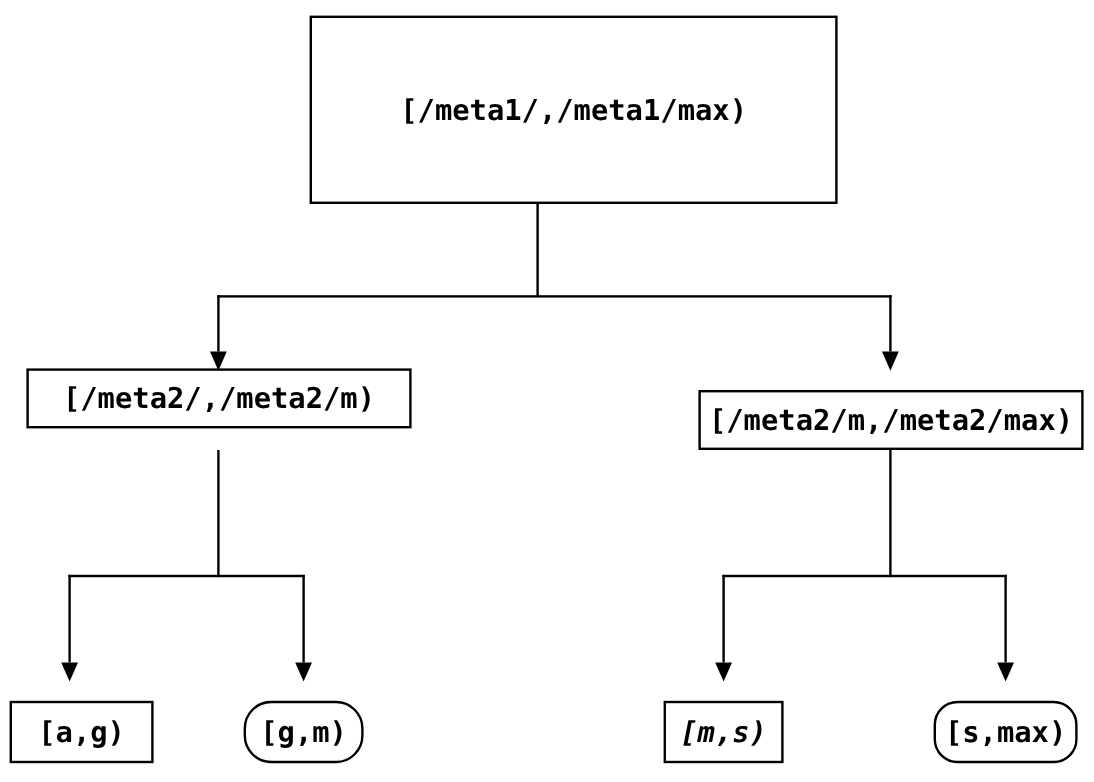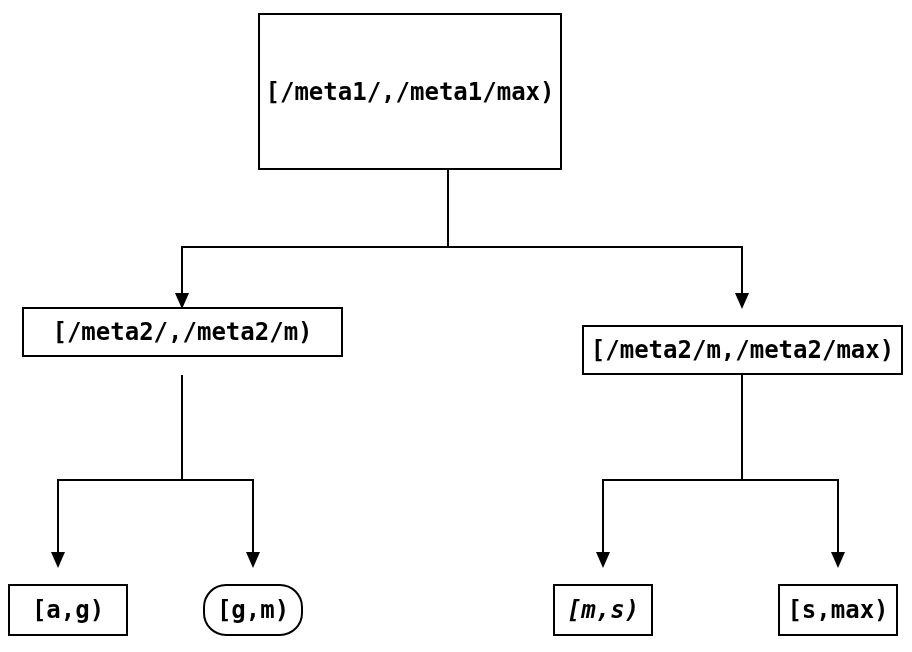--- a/index.html
+++ b/index.html
@@ -35,41 +35,41 @@
     border-left: 7px solid transparent;
     border-right: 7px solid transparent;
     border-top: 16px solid #000000;
   }
 </style>
 </head>
 <body>
 
 <div class="canvas">
 
-  <div class="node" style="left:258px; top:13px; width:304px; height:157px;">
+  <div class="node" style="left:258px; top:13px; width:440px; height:157px;">
     <span>[/meta1/,/meta1/max)</span>
   </div>
 
   <div class="node" style="left:22px; top:307px; width:321px; height:50px;">
     <span>[/meta2/,/meta2/m)</span>
   </div>
   <div class="node" style="left:582px; top:325px; width:321px; height:50px;">
     <span>[/meta2/m,/meta2/max)</span>
   </div>
 
   <div class="node" style="left:8px; top:584px; width:120px; height:52px;">
     <span>[a,g)</span>
   </div>
   <div class="node" style="left:203px; top:584px; width:100px; height:52px;border-radius:23px;">
     <span>[g,m)</span>
   </div>
   <div class="node" style="left:553px; top:584px; width:100px; height:52px;font-style:italic;">
     <span>[m,s)</span>
   </div>
-  <div class="node" style="left:778px; top:584px; width:120px; height:52px;">
+  <div class="node" style="left:778px; top:584px; width:120px; height:52px;border-radius:20px;">
     <span>[s,max)</span>
   </div>
 
   <div class="edge" style="left:447px; top:170px; width:2px; height:77px;"></div>
   <div class="edge" style="left:181px; top:246px; width:562px; height:2px;"></div>
   <div class="edge" style="left:181px; top:246px; width:2px; height:47px;"></div>
   <div class="arrowhead" style="left:175px; top:293px;"></div>
   <div class="edge" style="left:741px; top:246px; width:2px; height:47px;"></div>
   <div class="arrowhead" style="left:735px; top:293px;"></div>
 

